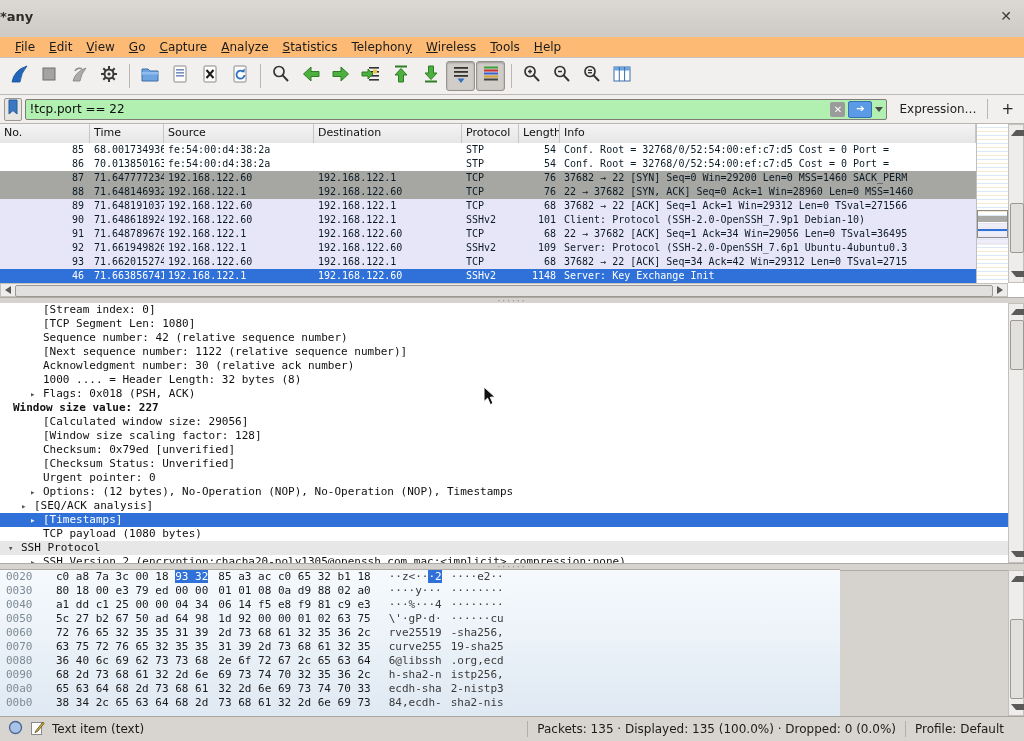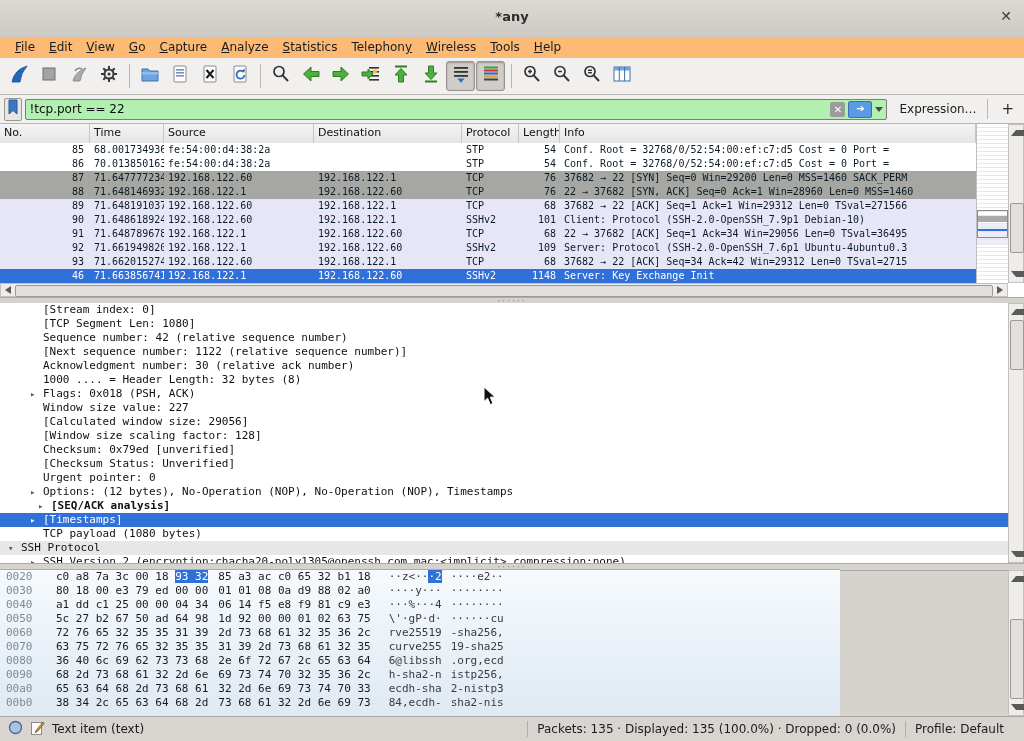--- a/index.html
+++ b/index.html
@@ -1,21 +1,21 @@
 <!DOCTYPE html>
 <html><head>
 <meta charset="utf-8">
 <style>
   html,body{margin:0;padding:0;background:#9a9a9a;}
   .window{position:relative;width:1024px;height:741px;background:#d6d2ce;overflow:hidden;
           font-family:"DejaVu Sans","Liberation Sans",sans-serif;color:#1a1a1a;}
   
   .titlebar{position:absolute;left:0;top:0;width:1024px;height:37px;
             background:linear-gradient(180deg,#dcd9d5,#cdc9c5);border-bottom:1px solid #b3afa9;}
-  .title-text{position:absolute;left:0;right:0;top:9px;text-align:center;font-size:13px;font-weight:600;color:#2e2c29;}
+  .title-text{position:absolute;left:0;right:0;top:9px;text-align:left;font-size:13px;font-weight:600;color:#2e2c29;}
   .close-x{position:absolute;right:12px;top:8px;font-size:14px;color:#3a3a3a;cursor:default;}
   
   .menubar{position:absolute;left:0;top:37px;width:1024px;height:21px;background:#fdba74;
            border-bottom:1px solid #c9c5c1;display:flex;align-items:center;padding-left:8px;box-sizing:border-box;}
   .menu-item{font-size:12px;padding:2px 7px;color:#1c1c1c;white-space:nowrap;}
   .accel{text-decoration:underline;}
   
   .toolbar{position:absolute;left:0;top:58px;width:1024px;height:37px;background:#f2f0ee;
            border-bottom:1px solid #bdb9b5;display:flex;align-items:center;padding-left:4px;box-sizing:border-box;}
   .tbtn{width:27px;height:28px;display:flex;align-items:center;justify-content:center;border:1px solid transparent;border-radius:3px;margin-right:1px;}
@@ -424,28 +424,28 @@
     </div>
 
   <div class="detailpane" id="detail-lines">
       <div class="dline" style="padding-left: 30px;"><span class="tri"></span><span>[Stream index: 0]</span></div>
       <div class="dline" style="padding-left: 30px;"><span class="tri"></span><span>[TCP Segment Len: 1080]</span></div>
       <div class="dline" style="padding-left: 30px;"><span class="tri"></span><span>Sequence number: 42    (relative sequence number)</span></div>
       <div class="dline" style="padding-left: 30px;"><span class="tri"></span><span>[Next sequence number: 1122    (relative sequence number)]</span></div>
       <div class="dline" style="padding-left: 30px;"><span class="tri"></span><span>Acknowledgment number: 30    (relative ack number)</span></div>
       <div class="dline" style="padding-left: 30px;"><span class="tri"></span><span>1000 .... = Header Length: 32 bytes (8)</span></div>
       <div class="dline" style="padding-left: 30px;"><span class="tri">▸</span><span>Flags: 0x018 (PSH, ACK)</span></div>
-      <div class="dline" style="padding-left: 30px;"><span class="tri"></span><span>Window size value: 227</span></div>
+      <div class="dline" style=" font-weight: bold;"><span class="tri"></span><span>Window size value: 227</span></div>
       <div class="dline" style="padding-left: 30px;"><span class="tri"></span><span>[Calculated window size: 29056]</span></div>
       <div class="dline" style="padding-left: 30px;"><span class="tri"></span><span>[Window size scaling factor: 128]</span></div>
       <div class="dline" style="padding-left: 30px;"><span class="tri"></span><span>Checksum: 0x79ed [unverified]</span></div>
       <div class="dline" style="padding-left: 30px;"><span class="tri"></span><span>[Checksum Status: Unverified]</span></div>
       <div class="dline" style="padding-left: 30px;"><span class="tri"></span><span>Urgent pointer: 0</span></div>
       <div class="dline" style="padding-left: 30px;"><span class="tri">▸</span><span>Options: (12 bytes), No-Operation (NOP), No-Operation (NOP), Timestamps</span></div>
-      <div class="dline" style="padding-left: 38px; font-weight: bold;"><span class="tri">▸</span><span>[SEQ/ACK analysis]</span></div>
+      <div class="dline" style="padding-left: 21px;"><span class="tri">▸</span><span>[SEQ/ACK analysis]</span></div>
       <div class="dline sel" style="padding-left: 30px;"><span class="tri">▸</span><span>[Timestamps]</span></div>
       <div class="dline" style="padding-left: 30px;"><span class="tri"></span><span>TCP payload (1080 bytes)</span></div>
       <div class="dline band" style="padding-left: 8px;"><span class="tri">▾</span><span>SSH Protocol</span></div>
       <div class="dline" style="padding-left: 30px;"><span class="tri">▸</span><span>SSH Version 2 (encryption:chacha20-poly1305@openssh.com mac:&lt;implicit&gt; compression:none)</span></div>
     </div>
   <div class="vscroll detail-vscroll">
     <div class="sb-arrow sb-up"></div>
     <div class="sb-thumb" style="top:16px;height:48px;"></div>
     <div class="sb-arrow sb-down"></div>
   </div>

